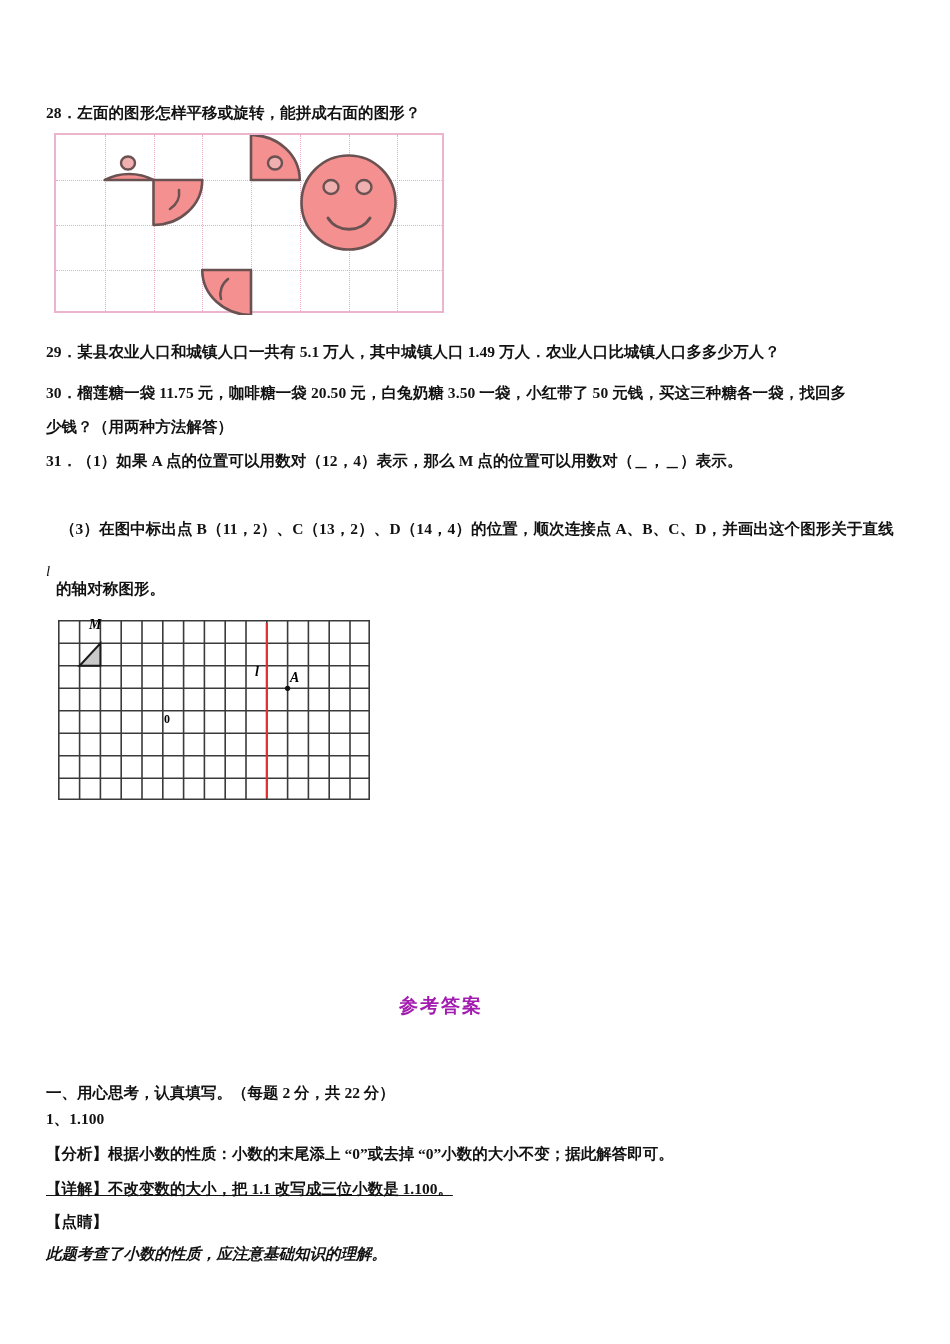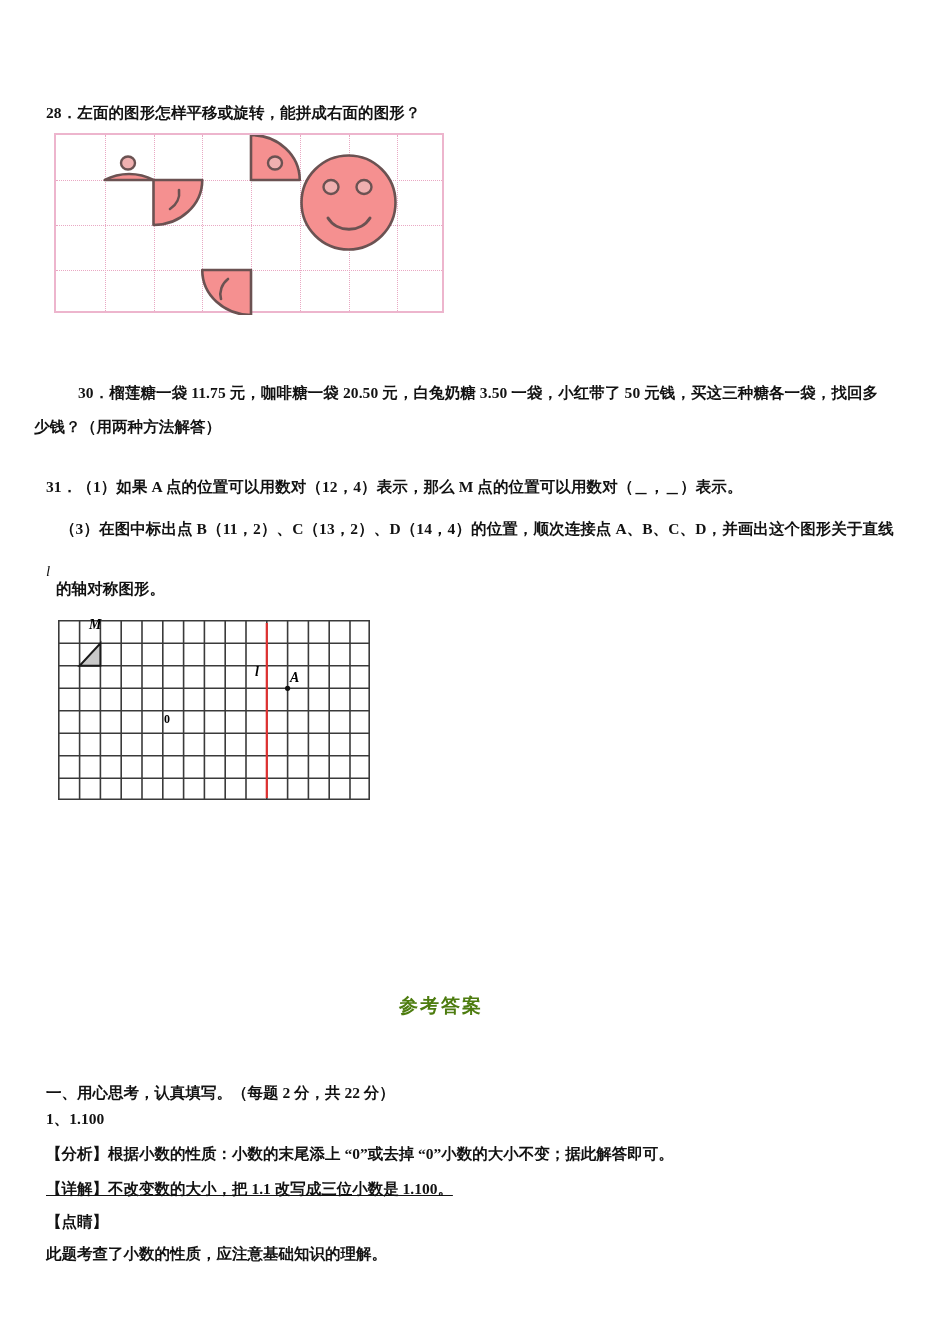--- a/index.html
+++ b/index.html
@@ -73,21 +73,21 @@
 
   
   #answer-title {
     position: absolute;
     left: 0; right: 0;
     top: 993px;
     text-align: center;
     font-size: 19px;
     font-weight: 700;
     letter-spacing: 2px;
-    color: #4d7c0f;
+    color: #a21caf;
   }
   .aline {
     position: absolute;
     font-size: 15.5px;
     line-height: 1.5;
     white-space: nowrap;
     color: #121212;
   }
   .aline.bold { font-weight: 600; margin-top: 24px; }
   .italic-l {
@@ -135,25 +135,26 @@
         <path d="M 172 144 A 22 20 0 0 0 165 164" fill="none" stroke="#6b5252" stroke-width="2.6"></path>
 
         <circle cx="292.5" cy="67.5" r="47"></circle>
         <ellipse cx="275" cy="52" rx="7.5" ry="7" fill="#f0b0b0" stroke="#6b5252" stroke-width="2.4"></ellipse>
         <ellipse cx="308" cy="52" rx="7.5" ry="7" fill="#f0b0b0" stroke="#6b5252" stroke-width="2.4"></ellipse>
         <path d="M 272 83 A 24 22 0 0 0 314 83" fill="none" stroke="#6b5252" stroke-width="3"></path>
       </g>
     </svg>
   </div>
 
-
-  <div class="qline" style="left:46px; top:381px;margin-left:32px;">30．榴莲糖一袋 11.75 元，咖啡糖一袋 20.50 元，白兔奶糖 3.50 一袋，小红带了 50 元钱，买这三种糖各一袋，找回多</div>
-  <div class="qline" style="left:34px; top:415px;">少钱？（用两种方法解答）</div>
-
-  <div class="qline" style="left:46px; top:475px;">31．（1）如果 A 点的位置可以用数对（12，4）表示，那么 M 点的位置可以用数对（＿，＿）表示。</div>
+  <div class="qline" style="left:46px; top:340px;">29．某县农业人口和城镇人口一共有 5.1 万人，其中城镇人口 1.49 万人．农业人口比城镇人口多多少万人？</div>
+
+  <div class="qline" style="left:46px; top:381px;">30．榴莲糖一袋 11.75 元，咖啡糖一袋 20.50 元，白兔奶糖 3.50 一袋，小红带了 50 元钱，买这三种糖各一袋，找回多</div>
+  <div class="qline" style="left:46px; top:415px;">少钱？（用两种方法解答）</div>
+
+  <div class="qline" style="left:46px; top:449px;">31．（1）如果 A 点的位置可以用数对（12，4）表示，那么 M 点的位置可以用数对（＿，＿）表示。</div>
   <div class="qline" style="left:60px; top:517px;">（3）在图中标出点 B（11，2）、C（13，2）、D（14，4）的位置，顺次连接点 A、B、C、D，并画出这个图形关于直线</div>
   <div class="qline italic-l" style="left:46px; top:560px; font-size:15px; font-weight:400;">l</div>
   <div class="qline" style="left:56px; top:577px;">的轴对称图形。</div>
 
   <div id="fig-grid">
     <svg width="312" height="180" viewBox="0 0 312 180">
 
       <g stroke="#3a3a3a" stroke-width="1.6">
 
         <line x1="0.8" y1="0" x2="0.8" y2="180"></line>
@@ -205,15 +206,15 @@
   <div class="aline bold" style="left:46px; top:1083px;text-align:right;">
     <span>1、</span><span>1.100</span>
   </div>
 
   <div class="aline bold" style="left:46px; top:1118px;">【分析】根据小数的性质：小数的末尾添上 “0”或去掉 “0”小数的大小不变；据此解答即可。</div>
 
   <div class="aline bold" style="left:46px; top:1153px;text-decoration:underline;">【详解】不改变数的大小，把 1.1 改写成三位小数是 1.100。</div>
 
   <div class="aline bold" style="left:46px; top:1186px;">【点睛】</div>
 
-  <div class="aline bold" style="left:46px; top:1218px;">此题考查了小数的性质，应注意基础知识的理解。</div>
+  <div class="aline bold" style="left:46px; top:1218px;font-style:italic;">此题考查了小数的性质，应注意基础知识的理解。</div>
 
 </div>
 
 </body></html>

